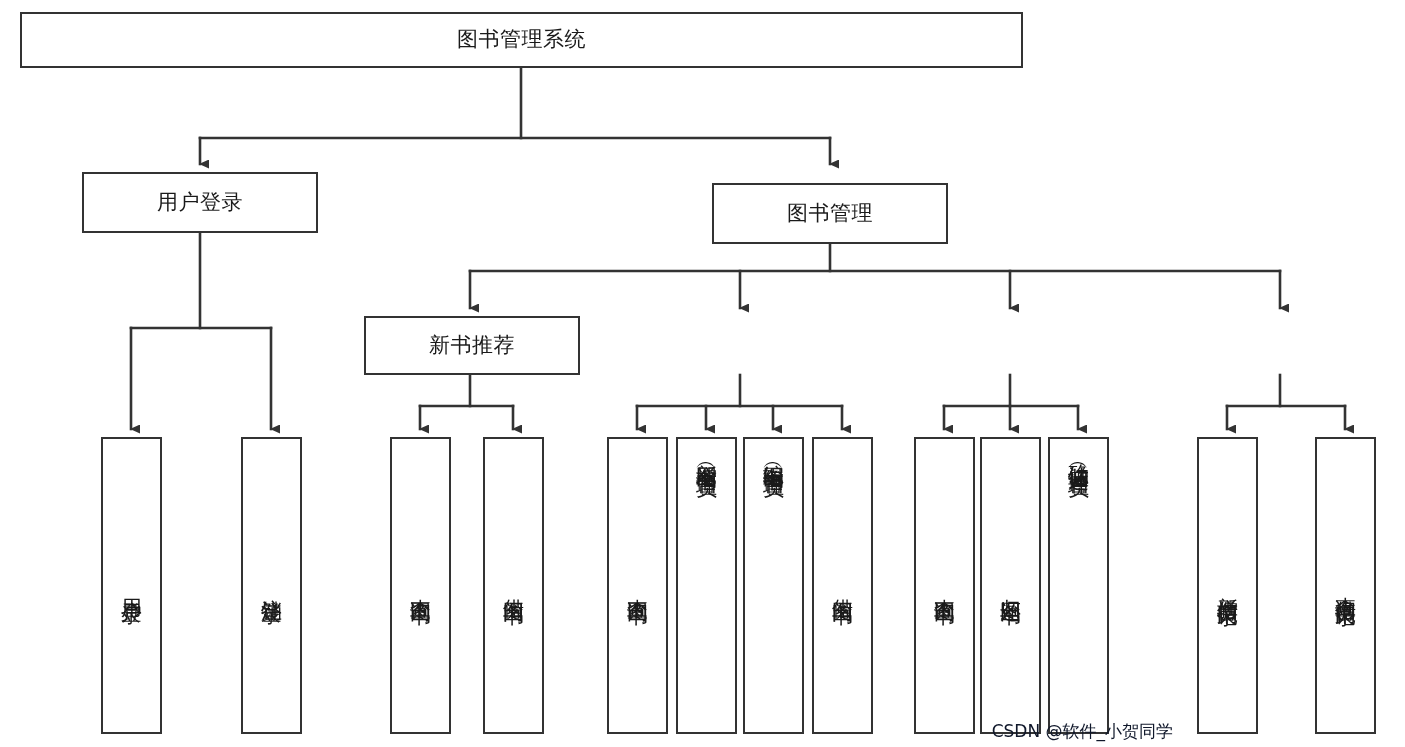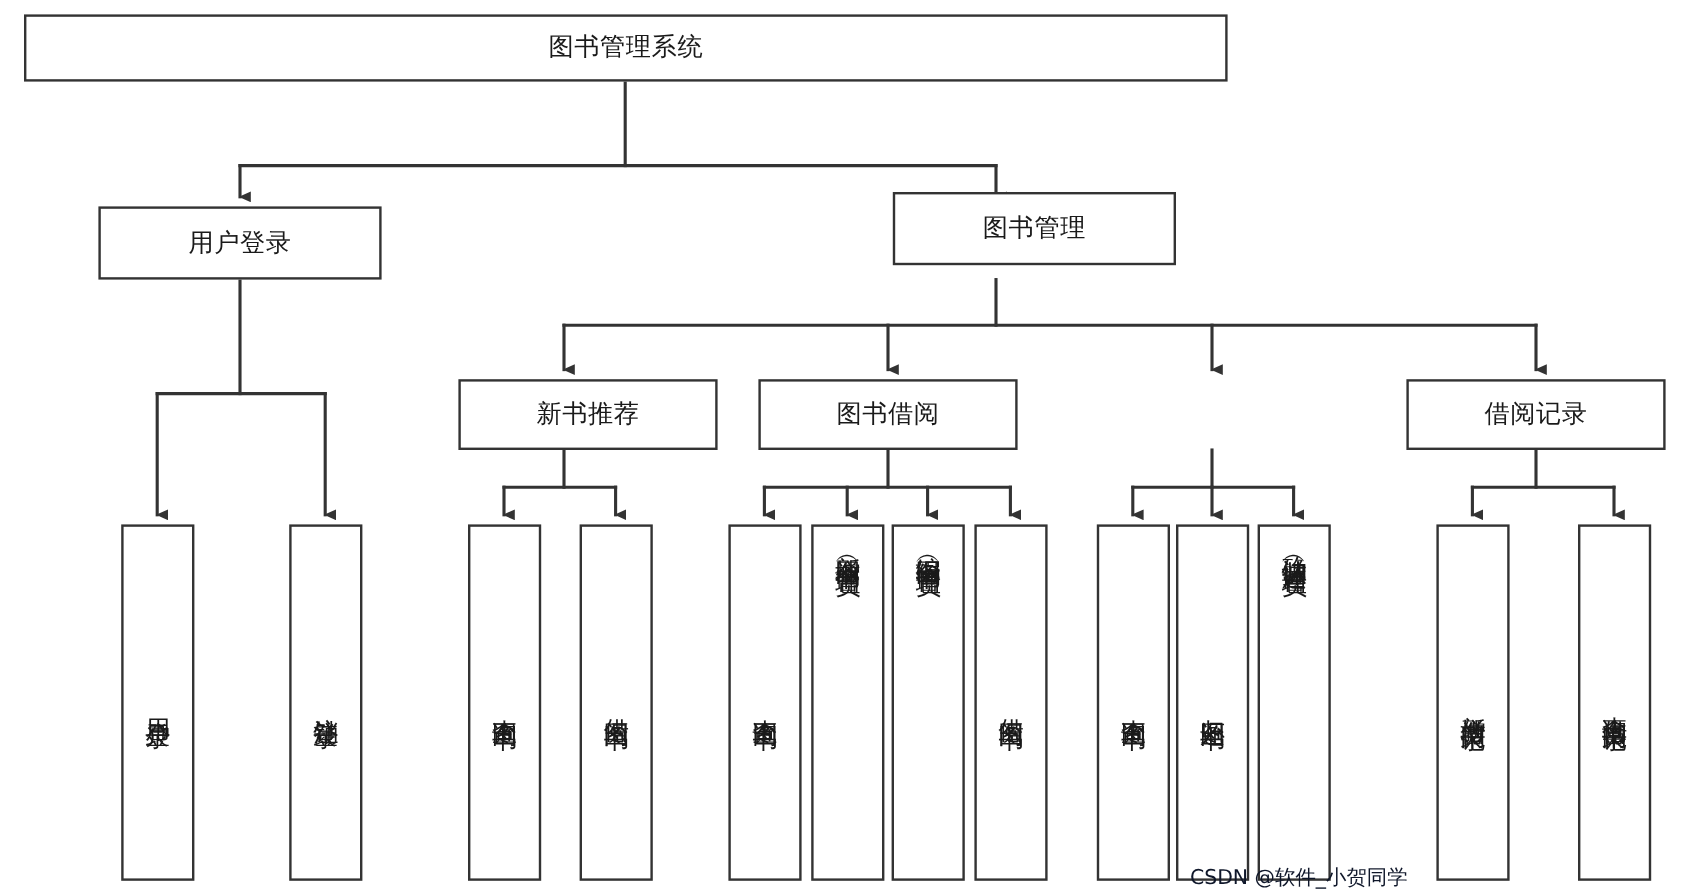--- a/index.html
+++ b/index.html
@@ -128,32 +128,26 @@
     </g>
   </svg>
 
   <div class="node-box horizontal" style="left:20px; top:12px; width:1003px; height:56px;">
     <span class="node-label">图书管理系统</span>
   </div>
 
   <div class="node-box horizontal" style="left:82px; top:172px; width:236px; height:61px;">
     <span class="node-label">用户登录</span>
   </div>
-  <div class="node-box horizontal" style="left:712px; top:160px; width:236px; height:61px;margin-left:32px;">
+  <div class="node-box horizontal" style="left:712px; top:183px; width:236px; height:61px;">
     <span class="node-label">图书管理</span>
   </div>
 
-  <div class="node-box horizontal" style="left:382px; top:316px; width:216px; height:59px;">
+  <div class="node-box horizontal" style="left:364px; top:316px; width:216px; height:59px;">
     <span class="node-label">新书推荐</span>
-  </div>
-  <div class="node-box horizontal" style="left:632px; top:316px; width:216px; height:59px;">
-    <span class="node-label">图书借阅</span>
-  </div>
-  <div class="node-box horizontal" style="left:1172px; top:316px; width:216px; height:59px;">
-    <span class="node-label">借阅记录</span>
   </div>
 
   <div class="node-box vertical centered" style="left:101px; top:437px; width:61px; height:297px;">
     <span class="node-label">用户登录</span>
   </div>
   <div class="node-box vertical centered" style="left:241px; top:437px; width:61px; height:297px;">
     <span class="node-label">注销登录</span>
   </div>
 
   <div class="node-box vertical centered" style="left:390px; top:437px; width:61px; height:297px;">

